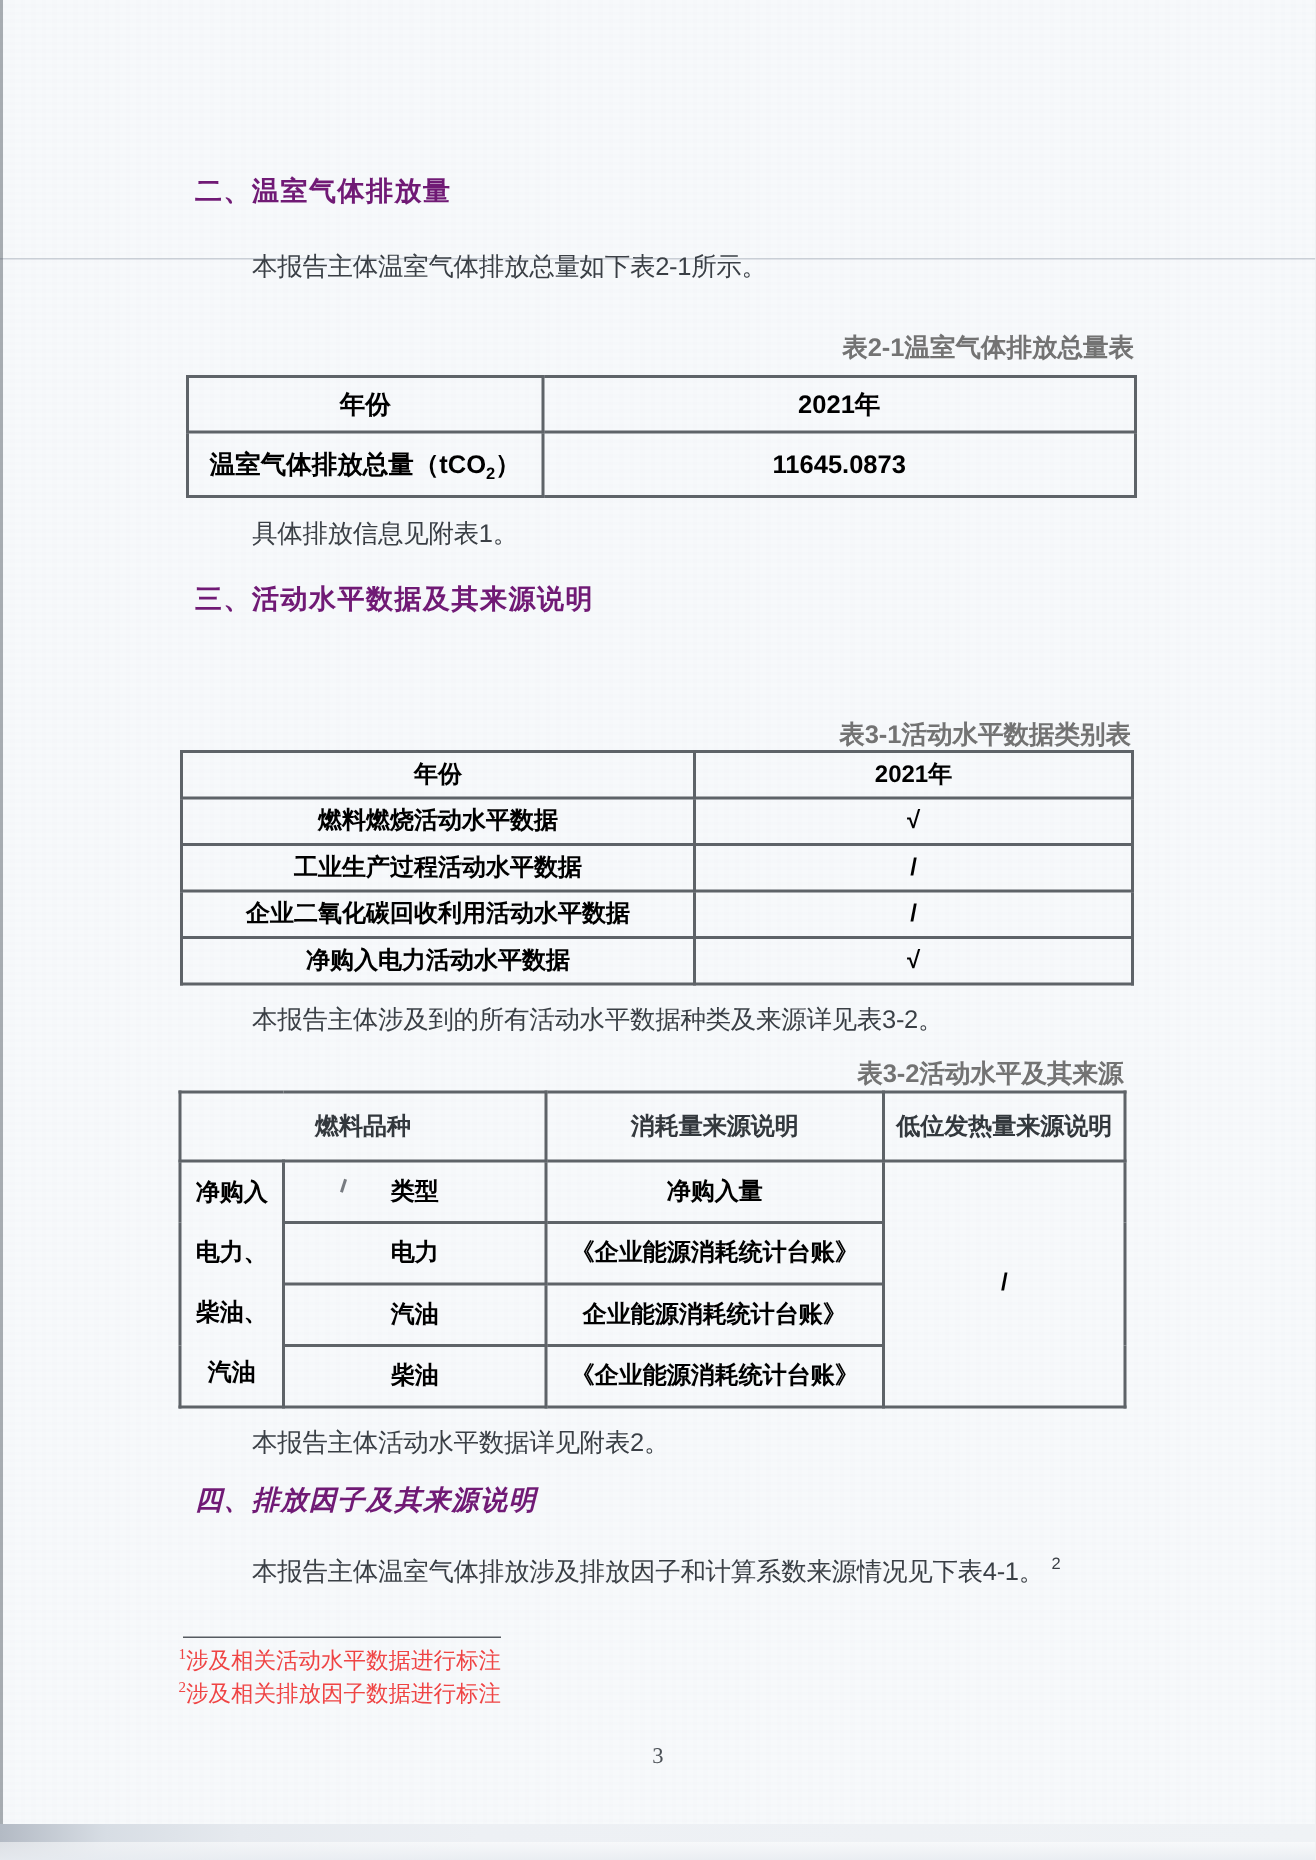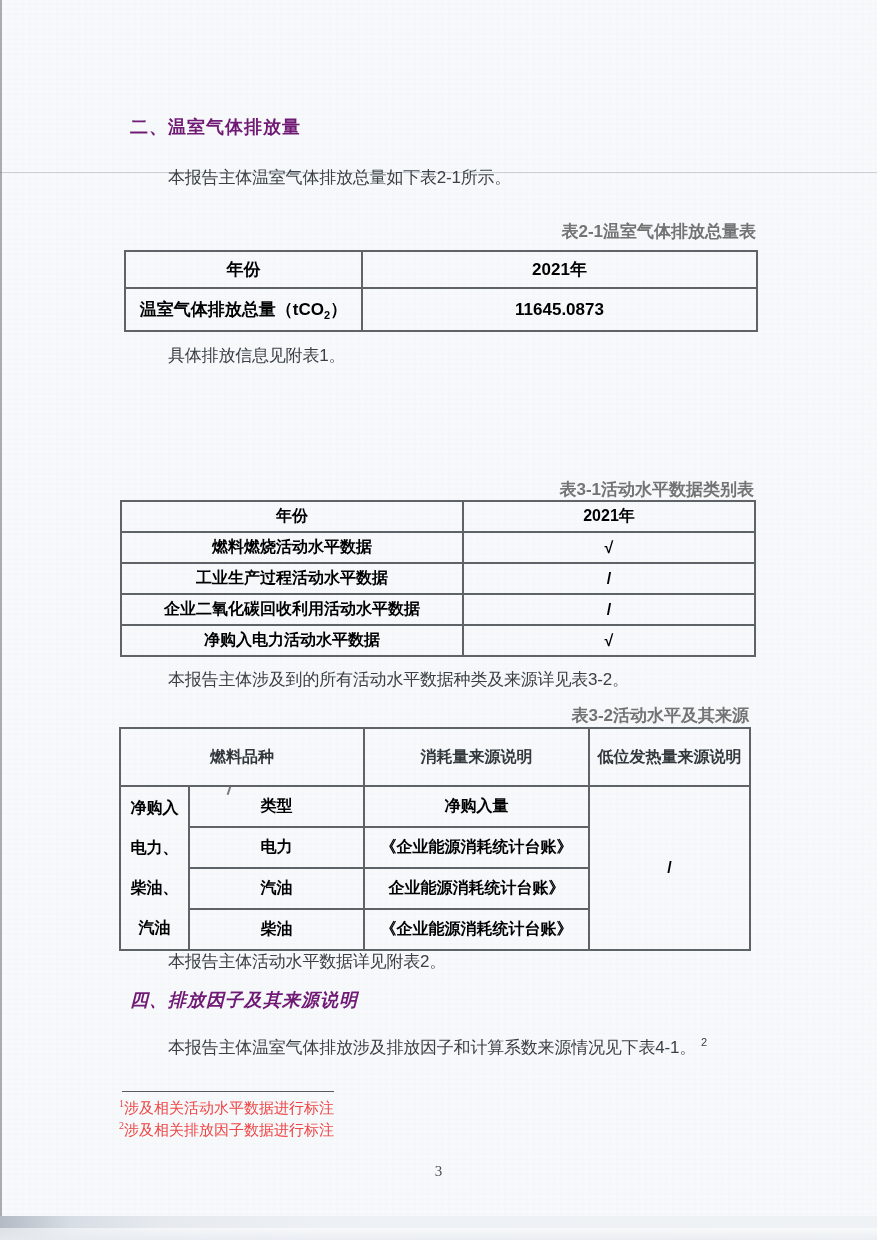--- a/index.html
+++ b/index.html
@@ -72,20 +72,21 @@
     </tr>
     <tr style="height:43px;">
       <td><span>温室气体排放总量（tCO</span><span class="sub">2</span><span>）</span></td>
       <td>11645.0873</td>
     </tr>
   </tbody>
     </table>
 
   <div class="abs p" style="left:168px;top:344px;">具体排放信息见附表1。</div>
 
+  <div class="abs h" style="left:130px;top:387px;">三、活动水平数据及其来源说明</div>
   <div class="abs tt" style="left:120px;top:478px;width:634px;text-indent:22px;">表3-1活动水平数据类别表</div>
 
   <table class="t t31" style="left:120px;top:500px;width:634px;">
     <colgroup>
         <col style="width:342px">
         <col style="width:292px">
       </colgroup>
     <tbody>
         <tr style="height:31px;">
       <td>年份</td>
@@ -114,21 +115,21 @@
   <div class="abs tt" style="left:119px;top:704px;width:630px;text-indent:30px;">表3-2活动水平及其来源</div>
 
   <table class="t t32" style="left:119px;top:727px;width:630px;">
     <colgroup>
         <col style="width:69px">
         <col style="width:175px">
         <col style="width:225px">
         <col style="width:161px">
       </colgroup>
     <tbody>
-        <tr class="thead" style="height:58px;">
+        <tr class="thead" style="height:46px;">
       <th colspan="2">燃料品种</th>
       <th>消耗量来源说明</th>
       <th>低位发热量来源说明</th>
     </tr>
     <tr style="height:41px;">
       <td rowspan="4" class="fuel-group">
         <div>净购入</div>
         <div>电力、</div>
         <div>柴油、</div>
         <div>汽油</div>

